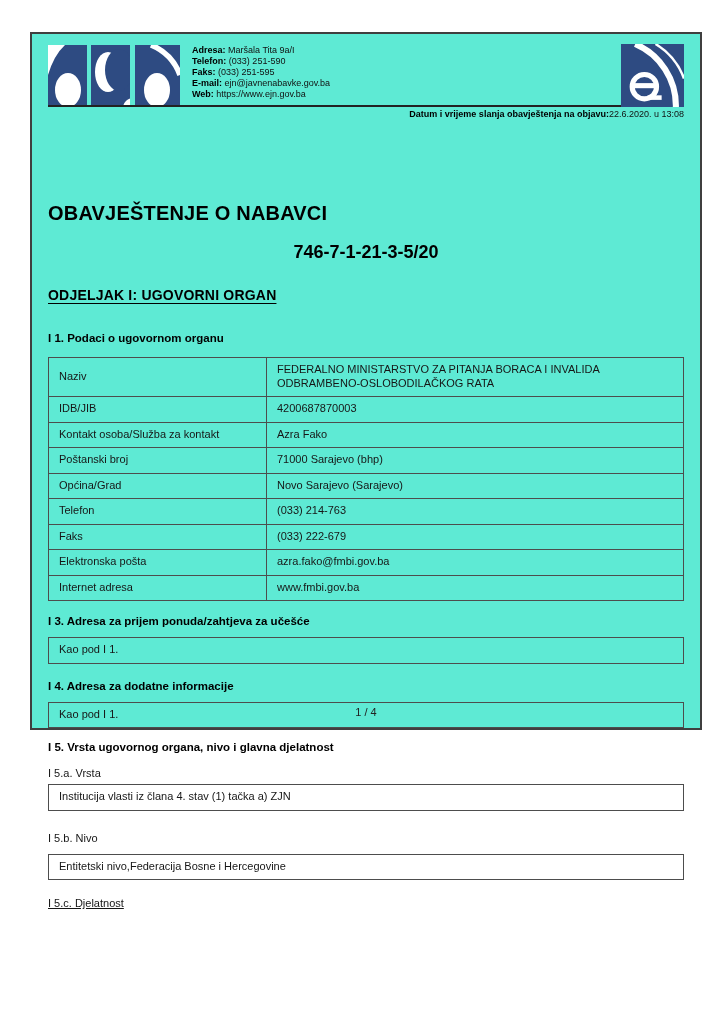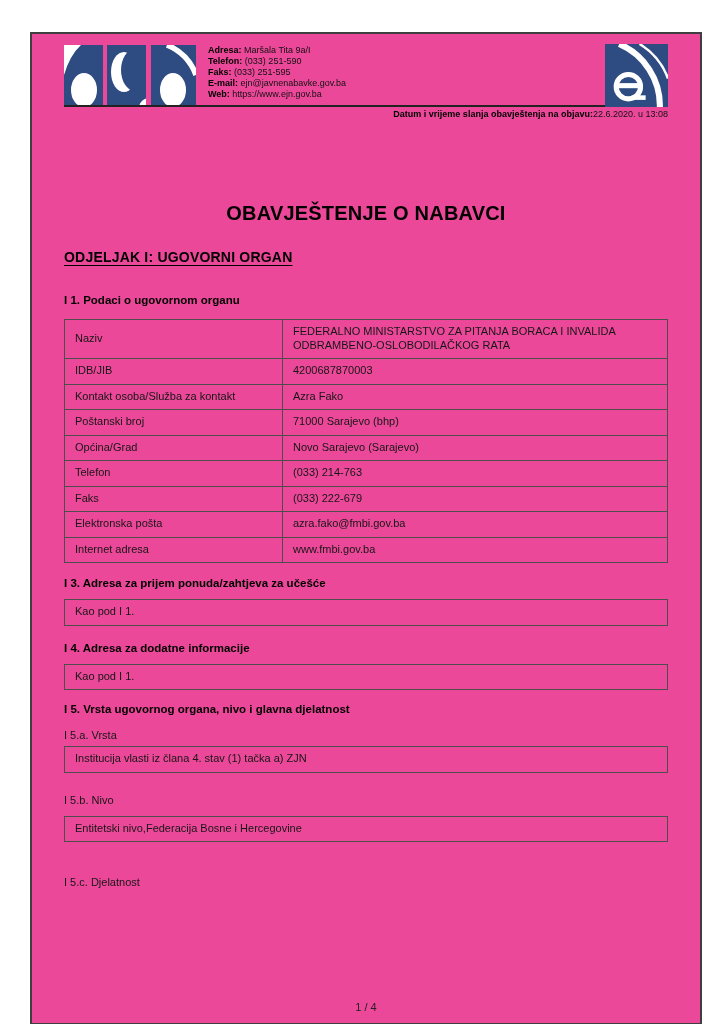--- a/index.html
+++ b/index.html
@@ -5,44 +5,44 @@
   :root { --brand: #2e4b82; --ink: #1a1a1a; --line: #4d4d4d; }
   * { box-sizing: border-box; margin: 0; padding: 0; }
   body {
     font-family: "Liberation Sans", "DejaVu Sans", sans-serif;
     background: #ffffff;
     color: var(--ink);
   }
   .canvas { position: relative; width: 724px; height: 1024px; background: #fff; overflow: hidden; }
   .page {
     position: absolute; left: 30px; top: 32px;
-    width: 672px; height: 993px;
+    width: 672px; height: 698px;
     border: 2px solid #3f3f3f;
-    background: #ec4899;
-    padding: 0 32px;
+    background: #5eead4;
+    padding: 0 16px;
   }
   
   .header {
     display: flex; align-items: flex-start;
     padding-top: 11px;
     border-bottom: 2px solid #222;
     height: 73px;
   }
   .logo-left { flex: 0 0 auto; }
   .contact { margin-left: 12px; font-size: 9px; line-height: 11px; color: #111; flex: 1 1 auto; }
   .contact b { color: #000; }
   .logo-right { flex: 0 0 auto; margin-top: -1px; }
   .sent-line { text-align: right; font-size: 9px; line-height: 11px; margin-top: 2px; color: #111; }
   .sent-line b { color: #000; }
   .navy { fill: var(--brand); }
   .wht  { fill: #ffffff; }
   .wstroke { fill: none; stroke: #ffffff; }
   
   .doc-title {
-    margin-top: 81px; text-align: center;
+    margin-top: 81px; text-align: left;
     font-size: 20px; font-weight: bold; color: #000; letter-spacing: 0.2px;
     line-height: 24px;
   }
   .doc-number {
     margin-top: 16px; text-align: center;
     font-size: 18px; font-weight: bold; color: #000; line-height: 22px;
   }
   .section-heading {
     margin-top: 24px;
     font-size: 14px; font-weight: bold; color: #000;
@@ -62,21 +62,21 @@
     vertical-align: middle; line-height: 13.5px;
   }
   td.cell-label { width: 218px; }
   
   .value-box {
     border: 1px solid var(--line);
     padding: 5px 10px 6px 10px;
     font-size: 11px; line-height: 13.5px; color: #161616;
     margin-top: 9px;
   }
-  .mt13 { margin-top: 13px; } .mt15 { margin-top: 15px; } .mt16 { margin-top: 12px; } .mt19 { margin-top: 34px; } .mt21 { margin-top: 21px; }
+  .mt13 { margin-top: 13px; } .mt15 { margin-top: 15px; } .mt16 { margin-top: 12px; } .mt19 { margin-top: 17px; text-decoration: underline; } .mt21 { margin-top: 21px; }
   .mt8  { margin-top: 4px; }
   .page-number {
     position: absolute; left: 0; right: 0; bottom: 10px;
     text-align: center; font-size: 11px; color: #222;
   }
 </style>
 </head>
 <body>
 
 <div class="canvas">
@@ -119,20 +119,21 @@
           <rect class="wht" x="11" y="38.5" width="24" height="5"></rect>
           <rect class="wht" x="26" y="50.5" width="14" height="4.5"></rect>
         </svg>
       </span>
     </div>
     <div class="sent-line">
       <b>Datum i vrijeme slanja obavještenja na objavu:</b><span>22.6.2020. u 13:08</span>
     </div>
 
     <div class="doc-title">OBAVJEŠTENJE O NABAVCI</div>
+    <div class="doc-number">746-7-1-21-3-5/20</div>
     <div class="section-heading">ODJELJAK I: UGOVORNI ORGAN</div>
     <div class="sub-heading">I 1. Podaci o ugovornom organu</div>
 
     <table class="info">
       <tbody>
         <tr>
           <td class="cell-label">Naziv</td>
           <td>FEDERALNO MINISTARSTVO ZA PITANJA BORACA I INVALIDA ODBRAMBENO-OSLOBODILAČKOG RATA</td>
         </tr>
         <tr>

